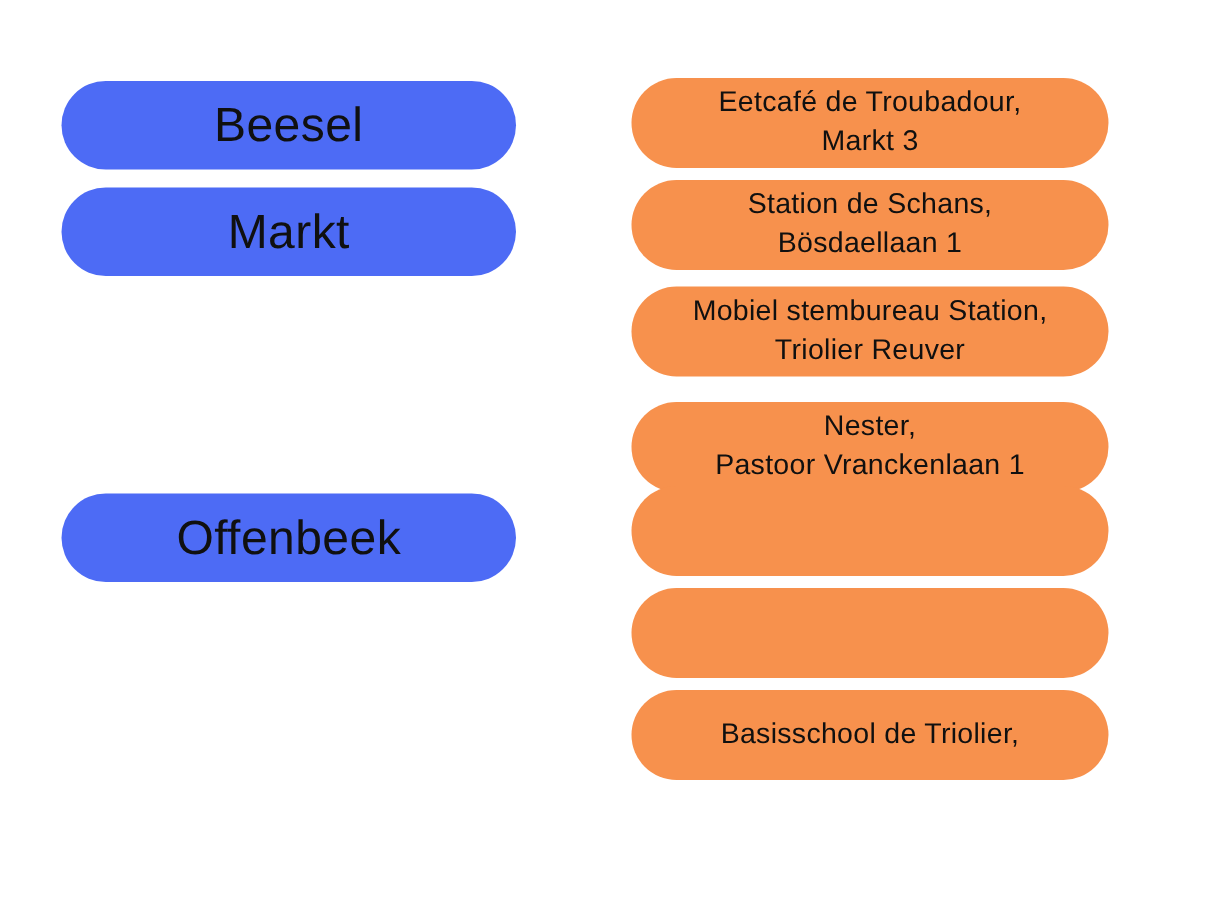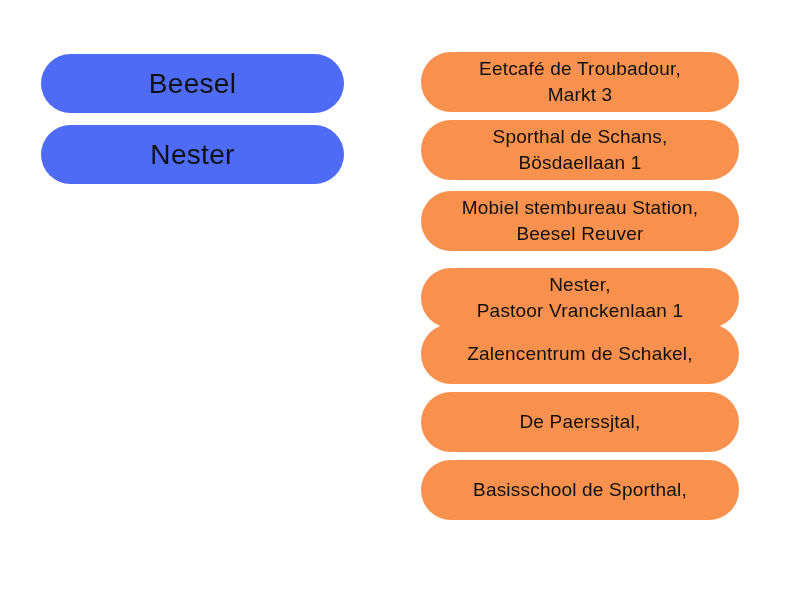--- a/index.html
+++ b/index.html
@@ -19,21 +19,21 @@
     text-align:center;
     border-radius:30px;
     color:var(--text,#101010);
     box-sizing:border-box;
     cursor:pointer;
     user-select:none;
   }
   .pill.left{
     left:41px;width:303px;height:59px;
     background:var(--left-pill,#4D6BF5);
-    font-size:28px;
+    font-size:32px;
     letter-spacing:.3px;
   }
   .pill.right{
     left:421px;width:318px;height:60px;
     background:var(--right-pill,#F7914D);
     font-size:19px;
     line-height:26px;
     letter-spacing:.2px;
     padding:6px 14px;
   }
@@ -51,42 +51,43 @@
 </style>
 </head>
 <body>
 
 <div class="board">
 
   <div class="pill left p-left-0">
     <span class="pill-label">Beesel</span>
   </div>
   <div class="pill left p-left-1">
-    <span class="pill-label">Nester</span>
+    <span class="pill-label">Markt</span>
+  </div>
+  <div class="pill left p-left-2">
+    <span class="pill-label">Offenbeek</span>
   </div>
 
   <div class="pill right p-right-0">
     <span class="pill-line">Eetcafé de Troubadour,</span>
     <span class="pill-line">Markt 3</span>
   </div>
   <div class="pill right p-right-1">
-    <span class="pill-line">Sporthal de Schans,</span>
+    <span class="pill-line">Station de Schans,</span>
     <span class="pill-line">Bösdaellaan 1</span>
   </div>
   <div class="pill right p-right-2">
     <span class="pill-line">Mobiel stembureau Station,</span>
-    <span class="pill-line">Beesel Reuver</span>
+    <span class="pill-line">Triolier Reuver</span>
   </div>
   <div class="pill right p-right-3">
     <span class="pill-line">Nester,</span>
     <span class="pill-line">Pastoor Vranckenlaan 1</span>
   </div>
   <div class="pill right p-right-4">
-    <span class="pill-line">Zalencentrum de Schakel,</span>
   </div>
   <div class="pill right p-right-5">
-    <span class="pill-line">De Paerssjtal,</span>
   </div>
   <div class="pill right p-right-6">
-    <span class="pill-line">Basisschool de Sporthal,</span>
+    <span class="pill-line">Basisschool de Triolier,</span>
   </div>
 
 </div>
 
 </body></html>

